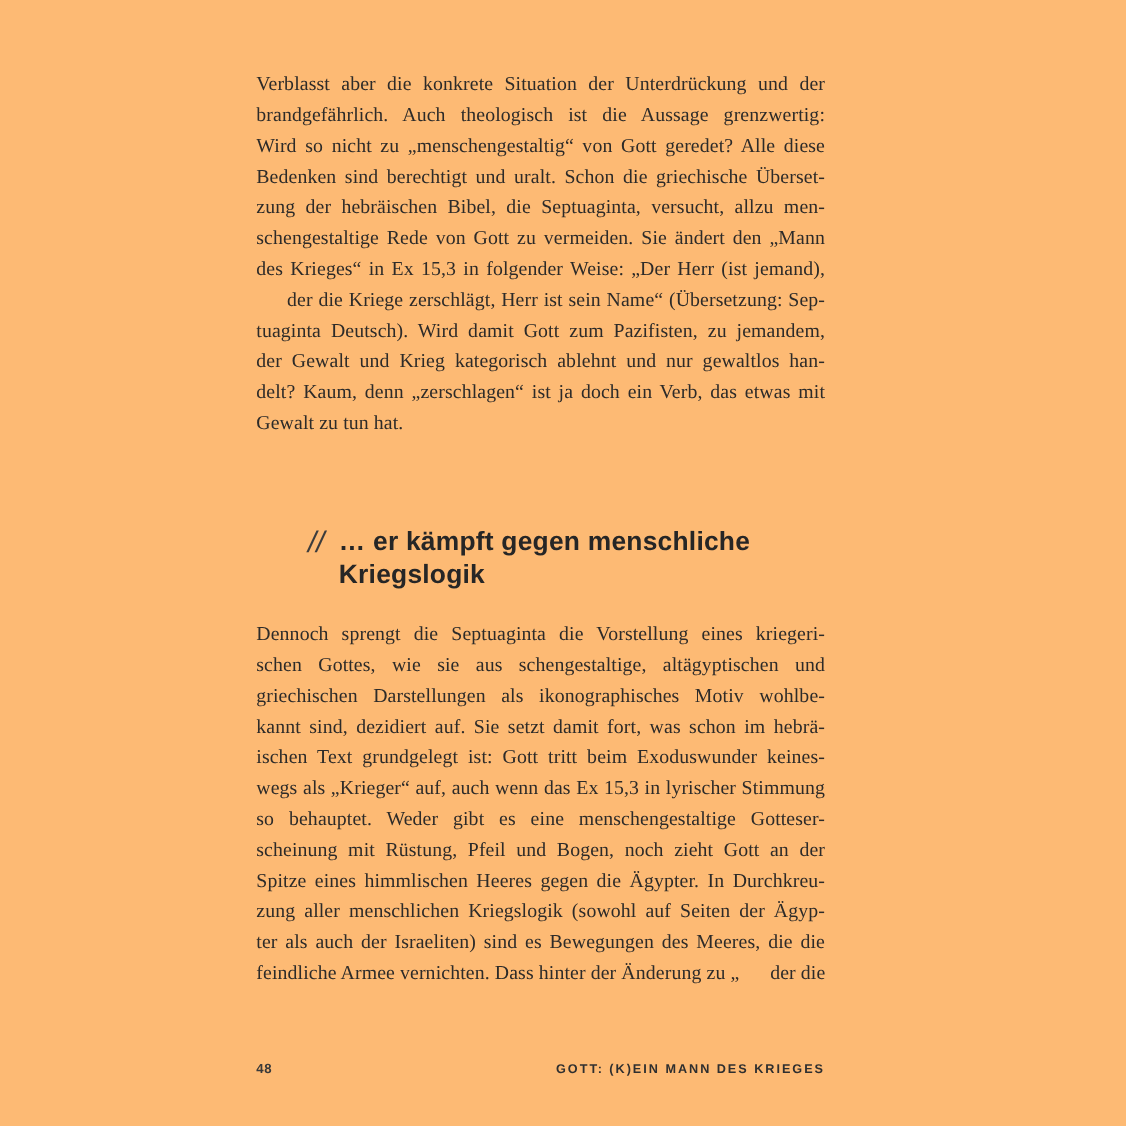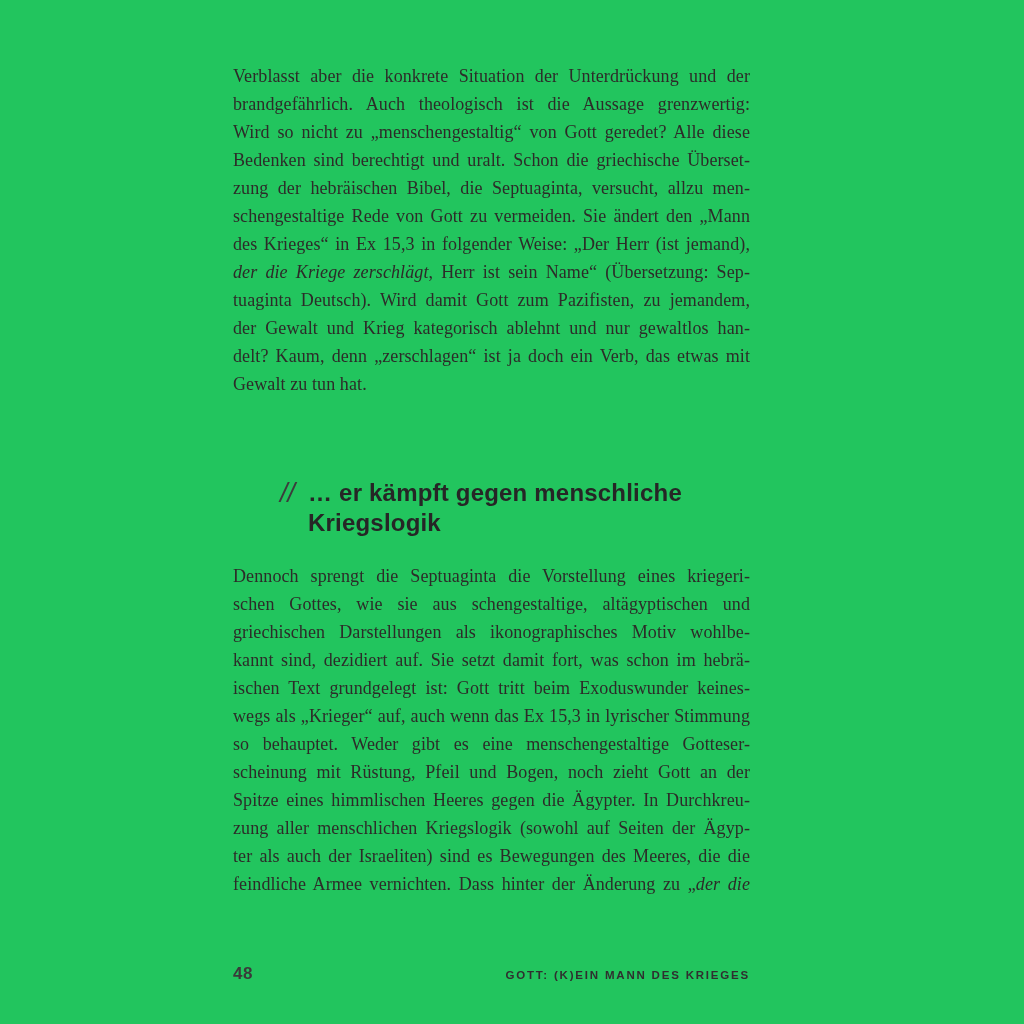--- a/index.html
+++ b/index.html
@@ -4,21 +4,21 @@
 <style>
   html, body {
     margin: 0;
     padding: 0;
     background: #ffffff;
   }
   .page {
     position: relative;
     width: 1024px;
     height: 1024px;
-    background: #22c55e;
+    background: #fdba74;
     overflow: hidden;
     font-family: "Liberation Serif", "DejaVu Serif", serif;
     color: #2d2b29;
   }
   .text-col {
     position: absolute;
     left: 233px;
     width: 517px;
   }
   
@@ -29,21 +29,21 @@
     letter-spacing: 0.1px;
     text-align: justify;
     text-align-last: justify;
     white-space: nowrap;
     overflow: hidden;
   }
   .para .line.flush {
     text-align-last: left;
   }
   .para .line .it {
-    font-style: italic;
+    margin-left: 28px;
   }
   #para1 { top: 62px; }
   #para2 { top: 562px; }
 
   .heading {
     top: 478px;
     display: flex;
     align-items: flex-start;
     padding-left: 47px;
     box-sizing: border-box;
@@ -70,21 +70,21 @@
     left: 233px;
     width: 517px;
     top: 964px;
     display: flex;
     justify-content: space-between;
     align-items: baseline;
     font-family: "Liberation Sans", "DejaVu Sans", sans-serif;
   }
   .footer .page-num {
     font-weight: 700;
-    font-size: 17px;
+    font-size: 12px;
     letter-spacing: 0.5px;
     color: #3a3a3a;
   }
   .footer .running-title {
     font-weight: 700;
     font-size: 11.5px;
     letter-spacing: 1.8px;
     color: #2f2f2f;
   }
 </style>

